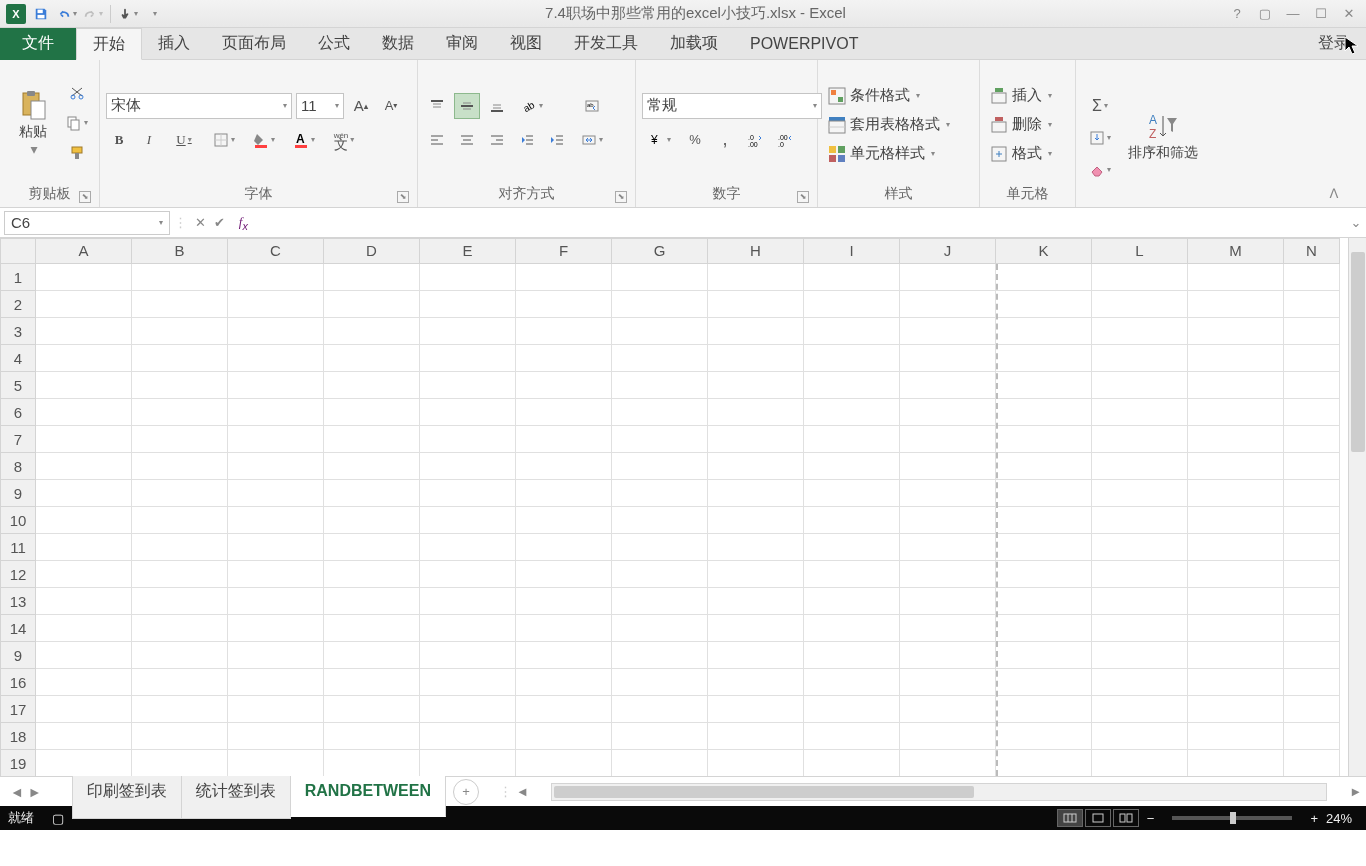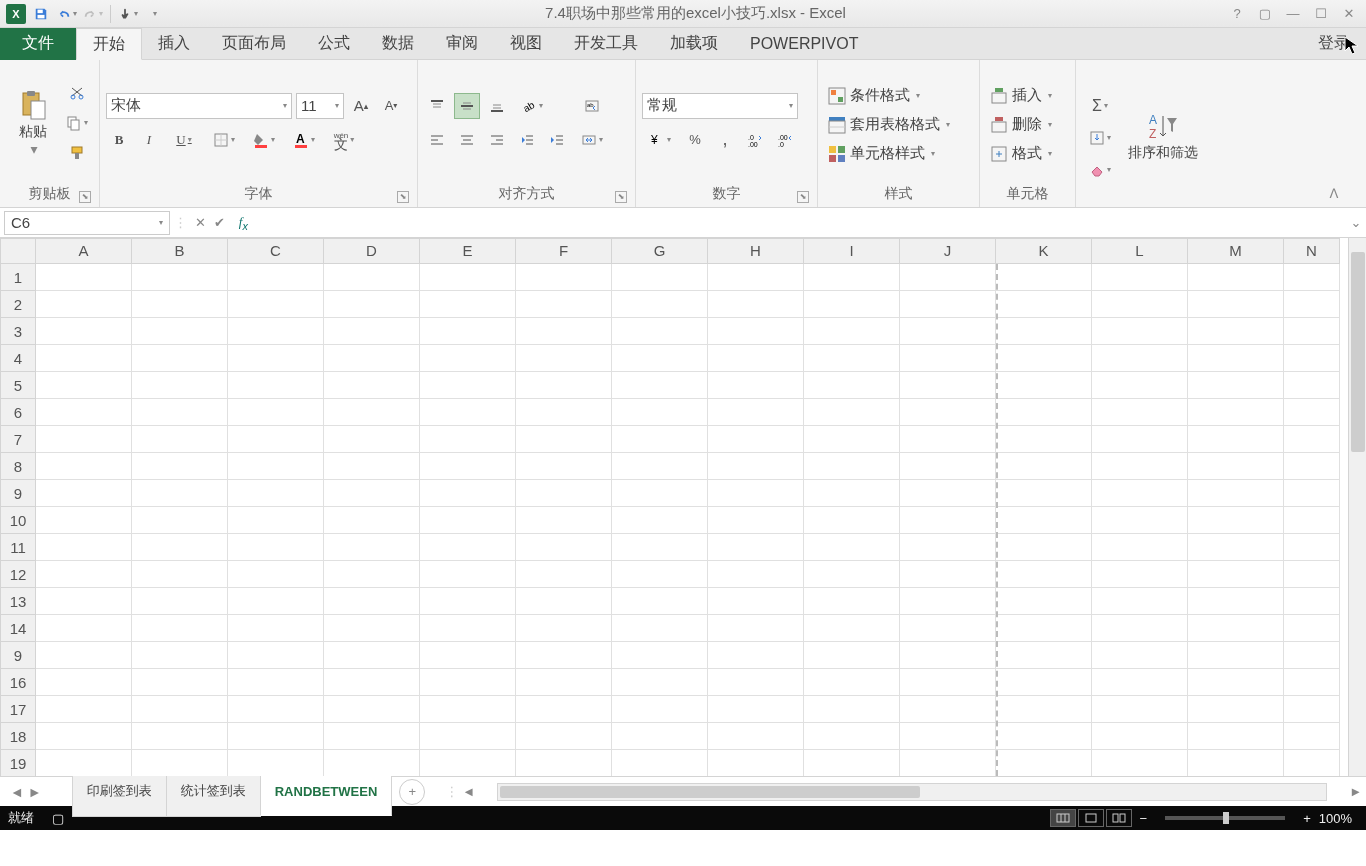--- a/index.html
+++ b/index.html
@@ -27,47 +27,47 @@
 .bigbtn .ic{width:32px;height:32px;margin-bottom:2px}
 .bigbtn span{font-size:14px}
 .col{display:flex;flex-direction:column;gap:4px;justify-content:center}
 .row{display:flex;gap:4px;align-items:center}
 .smbtn{width:26px;height:26px;display:flex;align-items:center;justify-content:center;cursor:pointer;color:#555}
 .smbtn svg{width:16px;height:16px}
 .smbtn.wdd{width:36px}
 .dd-arrow{font-size:8px;margin-left:2px;color:#888}
 .font-select{width:186px;height:26px;border:1px solid #c4c4c4;background:#fff;font-size:15px;padding:0 4px;display:flex;align-items:center;justify-content:space-between}
 .size-select{width:48px;height:26px;border:1px solid #c4c4c4;background:#fff;font-size:15px;padding:0 4px;display:flex;align-items:center;justify-content:space-between}
-.num-select{width:156px;height:26px;border:1px solid #c4c4c4;background:#fff;font-size:15px;padding:0 4px;display:flex;align-items:center;justify-content:space-between}
+.num-select{width:180px;height:26px;border:1px solid #c4c4c4;background:#fff;font-size:15px;padding:0 4px;display:flex;align-items:center;justify-content:space-between}
 .align-active{background:#c8e0c8;border:1px solid #8db98d}
 .style-row{display:flex;align-items:center;gap:4px;cursor:pointer;padding:2px 4px;font-size:15px}
 .style-row .ic{width:18px;height:18px}
 .namebox-row{height:30px;border-bottom:1px solid #d4d4d4;display:flex;align-items:center;background:#fff}
 .namebox{width:166px;height:24px;border:1px solid #ccc;margin:0 4px;padding:0 6px;display:flex;align-items:center;justify-content:space-between;font-size:15px}
 .fx-btns{display:flex;gap:8px;padding:0 8px;color:#888}
-.fx-label{font-style:italic;font-family:serif;color:#0f766e;padding:0 6px}
+.fx-label{font-style:italic;font-family:serif;color:#701a75;padding:0 6px}
 .formula-input{flex:1;height:24px;border:none;outline:none;font-size:14px;padding:0 6px}
 .fbar-expand{width:20px;text-align:center;color:#888;cursor:pointer}
 .grid-area{position:relative;height:538px;display:flex}
 .rowhdrs{width:36px;background:#f0f0f0}
 .corner{height:26px;border:1px solid #d4d4d4;background:#f0f0f0}
 .rowhdr{height:27px;border:1px solid #d4d4d4;border-top:none;text-align:center;line-height:27px;font-size:15px;color:#555;background:#f0f0f0}
 .gridmain{flex:1;overflow:hidden;position:relative}
 .colhdrs{display:flex;height:26px}
 .colhdr{border:1px solid #d4d4d4;border-left:none;text-align:center;line-height:24px;font-size:15px;color:#555;background:#f0f0f0}
 .cells{position:relative}
 .cellrow{display:flex;height:27px}
 .cell{border-right:1px solid #e0e0e0;border-bottom:1px solid #e0e0e0;background:#fff}
 .pagebreak{position:absolute;top:26px;left:0;width:0;height:512px;border-left:2px dashed #bbb}
 .vscroll{width:18px;background:#f0f0f0;border-left:1px solid #d4d4d4;position:relative}
 .vthumb{position:absolute;top:14px;left:2px;width:14px;height:200px;background:#cdcdcd;border-radius:2px}
 .sheetbar{height:30px;display:flex;align-items:center;border-top:1px solid #d4d4d4;background:#fff}
 .sheet-nav{display:flex;gap:4px;padding:0 10px;color:#888}
 .sheet-nav span{cursor:pointer;font-size:14px}
-.sheettab{padding:16px 14px;border:1px solid #d4d4d4;border-top:none;background:#f0f0f0;font-size:13px;cursor:pointer;margin-right:-1px}
+.sheettab{padding:16px 14px;border:1px solid #d4d4d4;border-top:none;background:#f0f0f0;font-size:16px;cursor:pointer;margin-right:-1px}
 .sheettab.active{background:#fff;color:#217346;font-weight:bold;border-bottom:1px solid #fff}
 .newsheet{width:26px;height:26px;display:flex;align-items:center;justify-content:center;color:#888;cursor:pointer;margin-left:8px;border:1px solid #ccc;border-radius:50%}
 .hscroll-area{flex:1;display:flex;align-items:center;margin-left:20px}
 .hscroll{flex:1;height:18px;background:#f0f0f0;border:1px solid #d4d4d4;position:relative;margin:0 18px}
 .hthumb{position:absolute;left:2px;top:2px;height:12px;width:420px;background:#cdcdcd;border-radius:2px}
 .statusbar{height:24px;background:#0a0a0a;color:#eee;display:flex;align-items:center;font-size:13px;padding:0 8px}
 .statusbar .sp{flex:1}
 .viewbtns{display:flex;gap:2px}
 .viewbtn{width:26px;height:18px;border:1px solid #666;display:flex;align-items:center;justify-content:center;cursor:pointer}
 .viewbtn.active{background:#444}
@@ -871,14 +871,14 @@
           <rect x="1" y="1" width="5" height="8" fill="none" stroke="#ccc"></rect>
           <rect x="8" y="1" width="5" height="8" fill="none" stroke="#ccc"></rect>
         </svg>
       </div>
   </div>
   <span style="margin:0 8px;cursor:pointer">−</span>
   <div class="zoom-slider">
       <div class="zoom-thumb"></div>
     </div>
   <span style="margin:0 8px;cursor:pointer">+</span>
-  <span style="margin-right:6px">100%</span>
+  <span style="margin-right:6px">24%</span>
 </div>
 
 </body></html>

